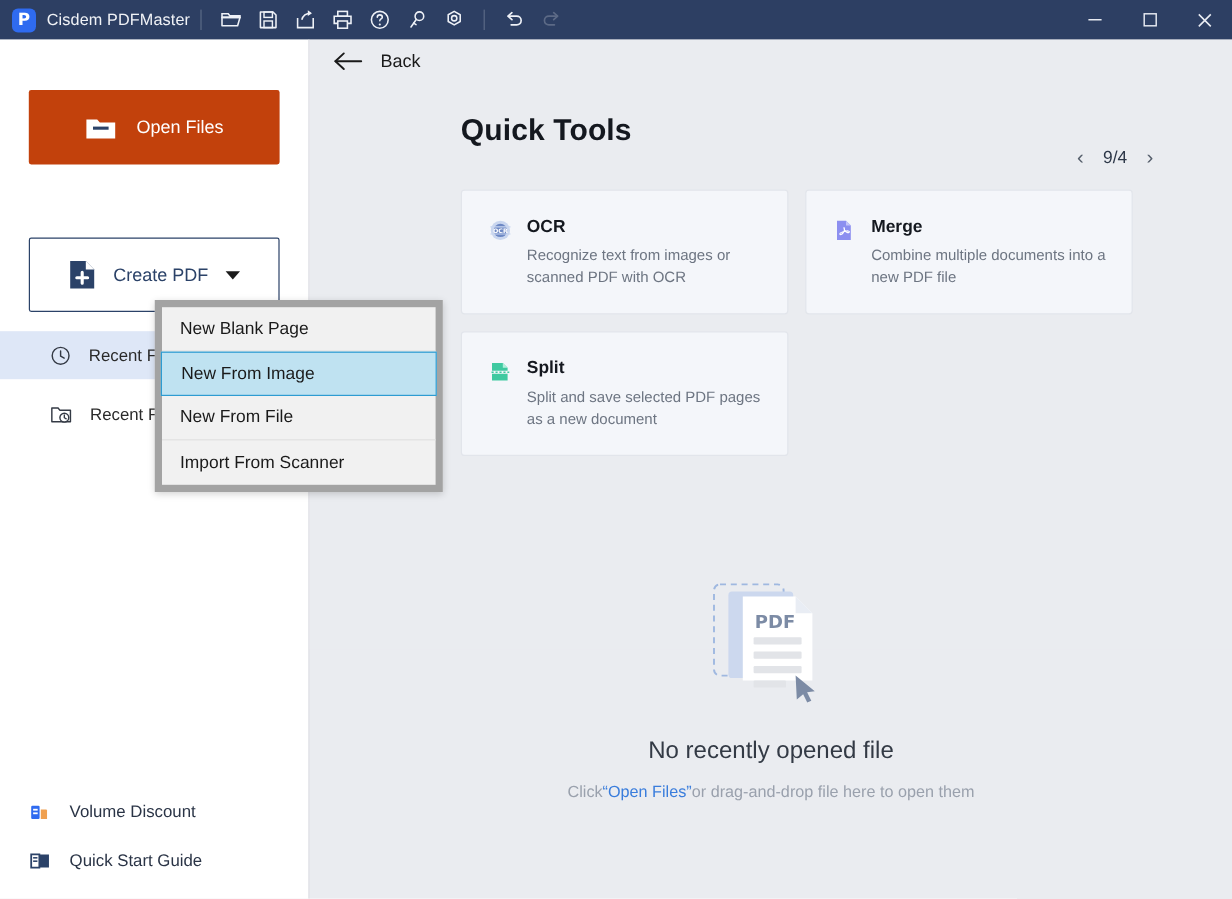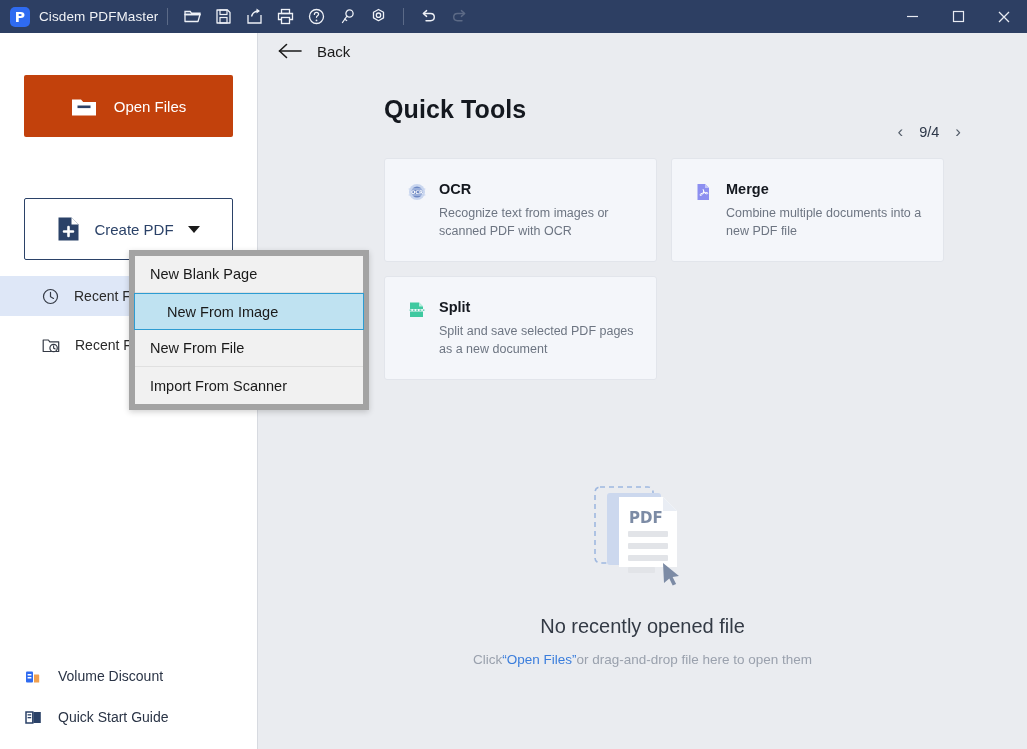--- a/index.html
+++ b/index.html
@@ -78,21 +78,21 @@
     background:#f1f1f1; border:6px solid #a3a3a3;
     box-shadow:0 2px 6px rgba(0,0,0,.18); z-index:50;margin-top:36px;
   }
   .dd-item {
     height:37px; display:flex; align-items:center; padding-left:15px;
     font-size:14.5px; color:#1a1a1a; border-bottom:1px solid #e0e0e0;
   }
   .dd-item:last-child { border-bottom:none; }
   .dd-item.selected {
     background:#bfe2f1; border:1px solid #2d9cd2; height:37px;
-    margin:0 -1px; padding-left:32px;
+    margin:0 -1px; padding-left:16px;
   }
 
   
   .main { position:absolute; left:258px; top:33px; width:769px; height:508px; background:#eaecf0; }
   .back-row { position:absolute; left:19px; top:8px; display:flex; align-items:center; gap:14px; }
   .back-label { font-size:15px; color:#1a1a1a; }
   .qt-title { position:absolute; left:126px; top:62px; font-size:25px; font-weight:bold; color:#14181f; letter-spacing:.1px; }
   .pager { position:absolute; right:66px; top:90px; display:flex; align-items:center; gap:16px; }
   .pager .num { font-size:14.5px; color:#2d3748; }
   .chev { color:#555e6b; font-size:17px; line-height:1; }

